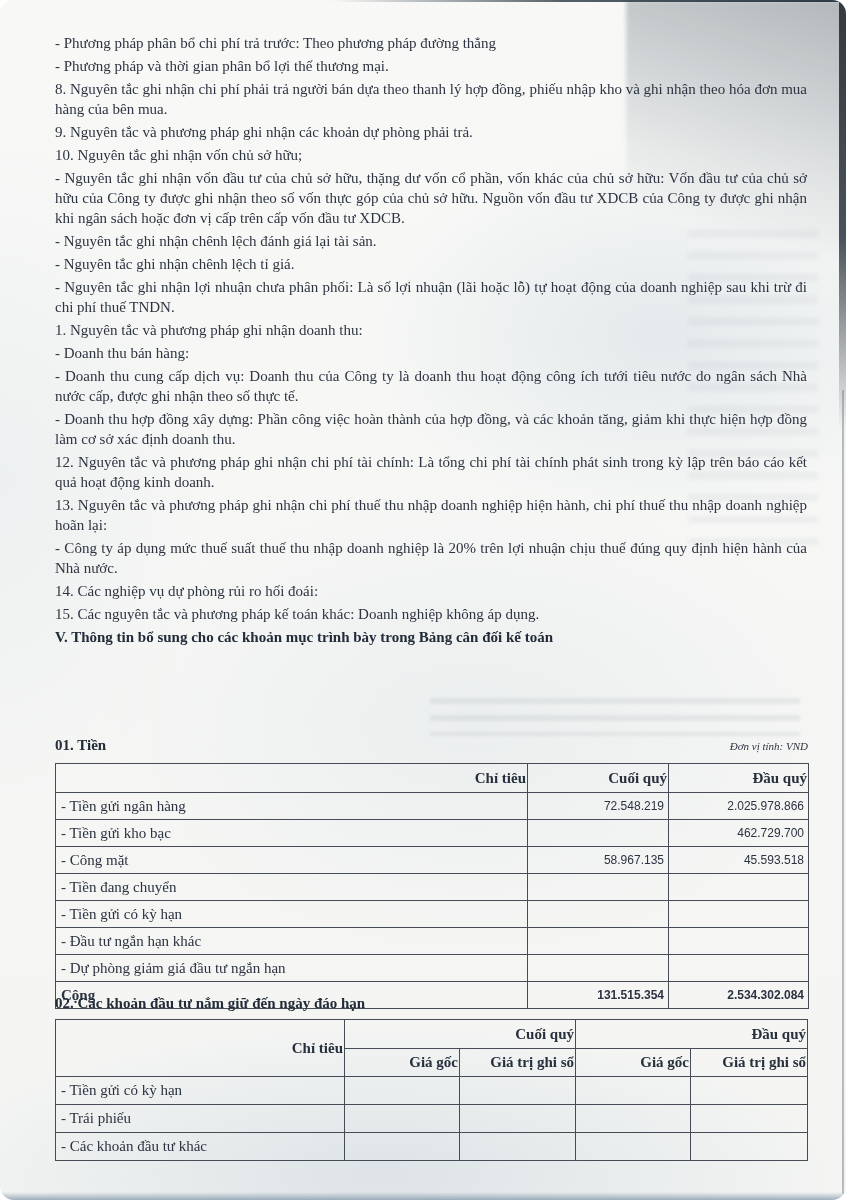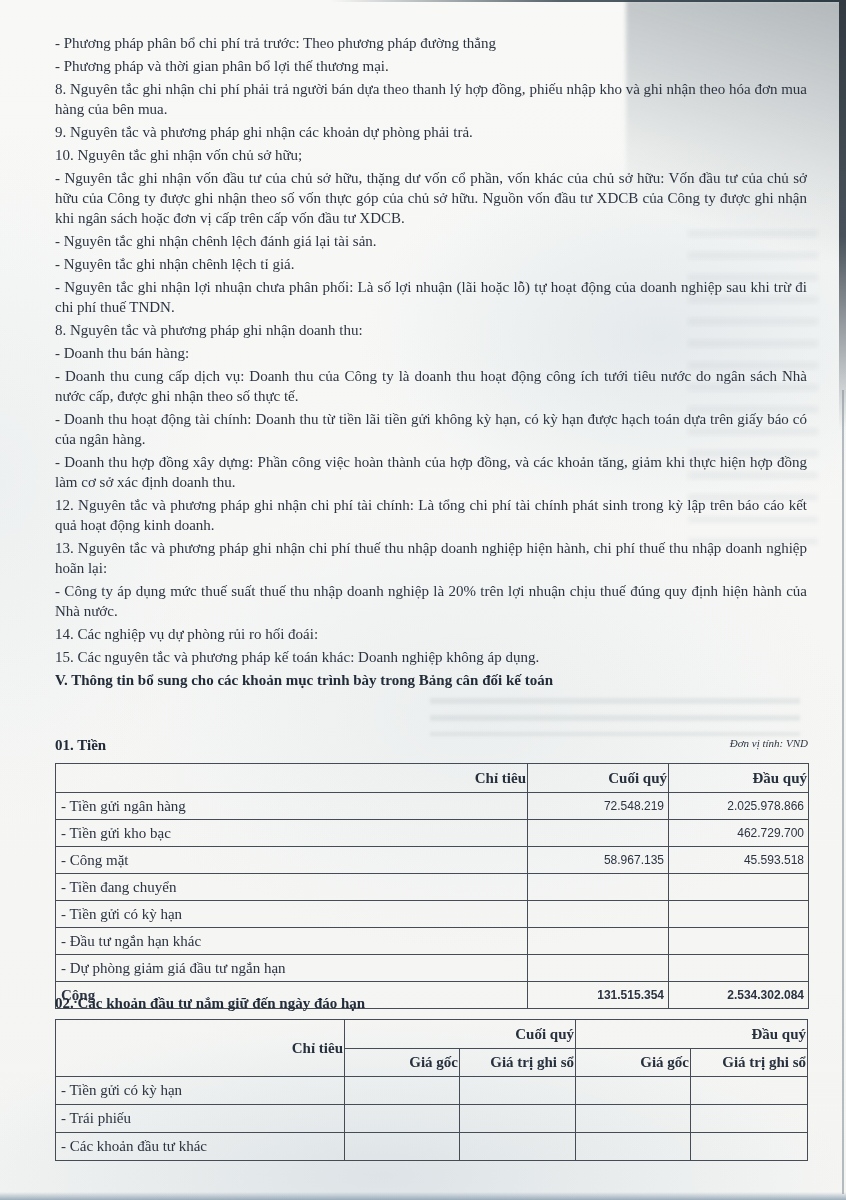--- a/index.html
+++ b/index.html
@@ -6,20 +6,21 @@
   .page {
     position:relative; width:846px; height:1200px; overflow:hidden;
     background:
       radial-gradient(430px 270px at 78% 28%, rgba(198,209,219,0.38), rgba(198,209,219,0) 70%),
       radial-gradient(520px 320px at 56% 60%, rgba(205,214,222,0.25), rgba(205,214,222,0) 72%),
       radial-gradient(620px 210px at 45% 98%, rgba(186,200,212,0.40), rgba(186,200,212,0) 75%),
       radial-gradient(300px 500px at 0% 40%, rgba(210,218,226,0.25), rgba(210,218,226,0) 70%),
       linear-gradient(#f8f9f7, #f4f5f3);
     color:#2d3441;
     font-family:"Liberation Serif","DejaVu Serif",serif;
+    border-radius:14px;
   }
   
   .top-edge-line { position:absolute; top:0; left:330px; right:0; height:2px;
     background:linear-gradient(to right, rgba(44,58,68,0), rgba(44,58,68,0.8) 45%, #2c3a44); }
   .topright-shadow { position:absolute; top:0; right:0; width:220px; height:340px;
     background:linear-gradient(197deg, rgba(120,129,137,0.55) 0%, rgba(138,148,156,0.32) 34%, rgba(150,160,168,0) 66%);
     filter:blur(2px); }
   .right-dark-strip { position:absolute; top:0; right:0; width:7px; height:430px;
     background:linear-gradient(to bottom, #333a41 0%, #49525a 55%, rgba(73,82,90,0) 100%); }
   .right-faint-line { position:absolute; top:390px; bottom:6px; right:2px; width:2px;
@@ -34,21 +35,21 @@
     filter:blur(2px); }
 
   
   .text-block { position:absolute; top:33px; left:55px; width:752px;
     font-size:15px; line-height:20px; text-align:justify; }
   .text-block p { margin:0 0 3px 0; }
   .heading-v { font-weight:bold; color:#222b38; margin-top:5px; }
 
   
   .table1-caption { position:absolute; top:737px; left:55px; width:753px;
-    display:flex; justify-content:space-between; align-items:flex-start; font-size:15px; }
+    display:flex; justify-content:space-between; align-items:center; font-size:15px; }
   .table1-caption .ttl { font-weight:bold; color:#222b38; }
   .table1-caption .unit { font-style:italic; font-size:11px; }
   .table2-caption { position:absolute; top:995px; left:55px; font-weight:bold;
     font-size:15px; color:#222b38;text-align:center; }
 
   
   table { border-collapse:collapse; table-layout:fixed; font-size:15px; color:#2b3240; }
   .tbl1 { position:absolute; top:763px; left:55px; width:753px; }
   .tbl2 { position:absolute; top:1019px; left:55px; width:752px; }
   th, td { border:1px solid #454c56; overflow:hidden; white-space:nowrap; }
@@ -82,24 +83,23 @@
   <div class="text-block">
     <p>- Phương pháp phân bổ chi phí trả trước: Theo phương pháp đường thẳng</p>
     <p>- Phương pháp và thời gian phân bổ lợi thế thương mại.</p>
     <p>8. Nguyên tắc ghi nhận chi phí phải trả người bán dựa theo thanh lý hợp đồng, phiếu nhập kho và ghi nhận theo hóa đơn mua hàng của bên mua.</p>
     <p>9. Nguyên tắc và phương pháp ghi nhận các khoản dự phòng phải trả.</p>
     <p>10. Nguyên tắc ghi nhận vốn chủ sở hữu;</p>
     <p>- Nguyên tắc ghi nhận vốn đầu tư của chủ sở hữu, thặng dư vốn cổ phần, vốn khác của chủ sở hữu: Vốn đầu tư của chủ sở hữu của Công ty được ghi nhận theo số vốn thực góp của chủ sở hữu. Nguồn vốn đầu tư XDCB của Công ty được ghi nhận khi ngân sách hoặc đơn vị cấp trên cấp vốn đầu tư XDCB.</p>
     <p>- Nguyên tắc ghi nhận chênh lệch đánh giá lại tài sản.</p>
     <p>- Nguyên tắc ghi nhận chênh lệch tỉ giá.</p>
     <p>- Nguyên tắc ghi nhận lợi nhuận chưa phân phối: Là số lợi nhuận (lãi hoặc lỗ) tự hoạt động của doanh nghiệp sau khi trừ đi chi phí thuế TNDN.</p>
-    <p>8. Nguyên tắc và phương pháp ghi nhận doanh thu:</p>
+    <p>1. Nguyên tắc và phương pháp ghi nhận doanh thu:</p>
     <p>- Doanh thu bán hàng:</p>
     <p>- Doanh thu cung cấp dịch vụ:  Doanh thu của Công ty là doanh thu hoạt động công ích tưới tiêu nước do ngân sách Nhà nước cấp, được ghi nhận theo số thực tế.</p>
-    <p>- Doanh thu hoạt động tài chính:  Doanh thu từ tiền lãi tiền gửi không kỳ hạn, có kỳ hạn được hạch toán dựa trên giấy báo có của ngân hàng.</p>
     <p>- Doanh thu hợp đồng xây dựng: Phần công việc hoàn thành của hợp đồng, và các khoản tăng, giảm khi thực hiện hợp đồng làm cơ sở xác định doanh thu.</p>
     <p>12. Nguyên tắc và phương pháp ghi nhận chi phí tài chính:  Là tổng chi phí tài chính phát sinh trong kỳ lập trên báo cáo kết quả hoạt động kinh doanh.</p>
     <p>13. Nguyên tắc và phương pháp ghi nhận chi phí thuế thu nhập doanh nghiệp hiện hành, chi phí thuế thu nhập doanh nghiệp hoãn lại:</p>
     <p>- Công ty áp dụng mức thuế suất thuế thu nhập doanh nghiệp là 20% trên lợi nhuận chịu thuế đúng quy định hiện hành của Nhà nước.</p>
     <p>14. Các nghiệp vụ dự phòng rủi ro hối đoái:</p>
     <p>15. Các nguyên tắc và phương pháp kế toán khác: Doanh nghiệp không áp dụng.</p>
     <p class="heading-v">V. Thông tin bổ sung cho các khoản mục trình bày trong Bảng cân đối kế toán</p>
   </div>
 
   <div class="table1-caption">

